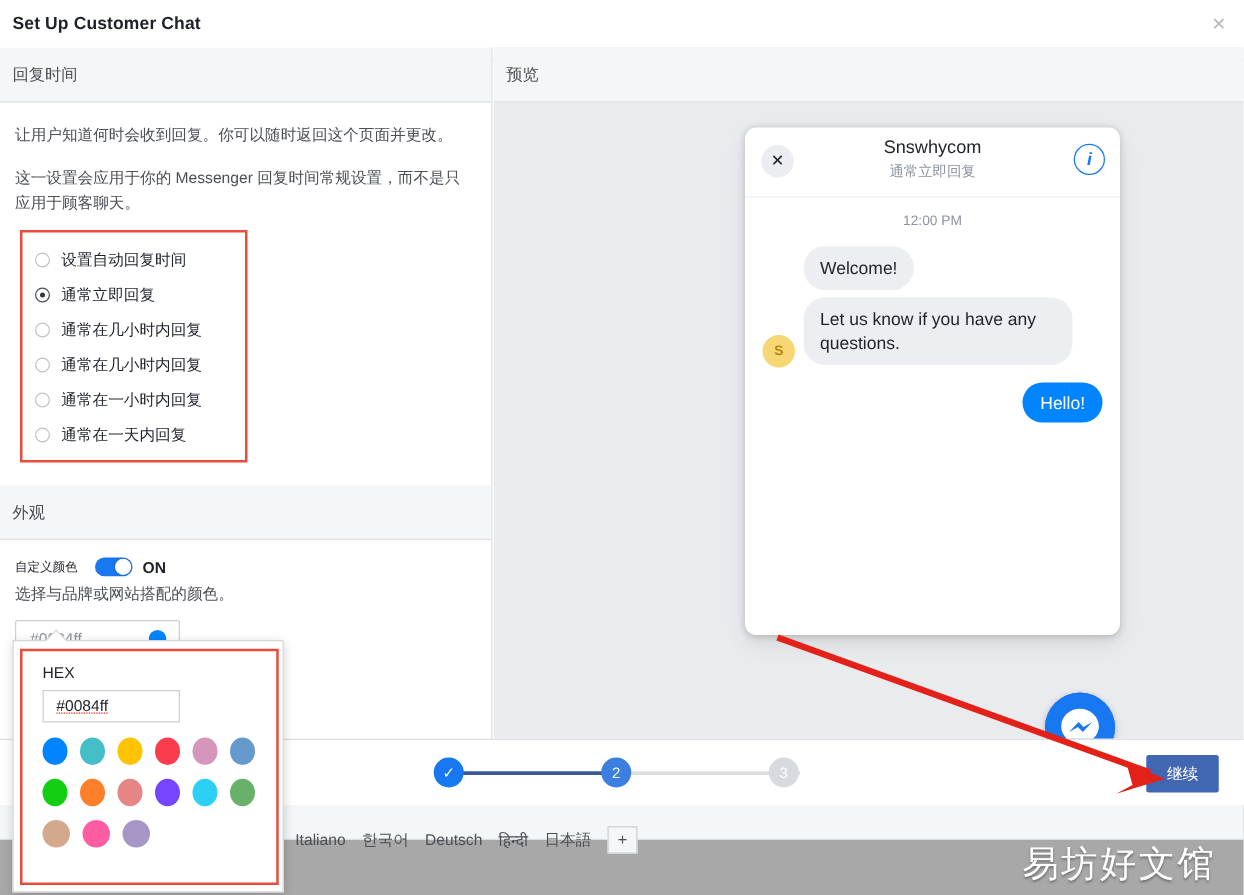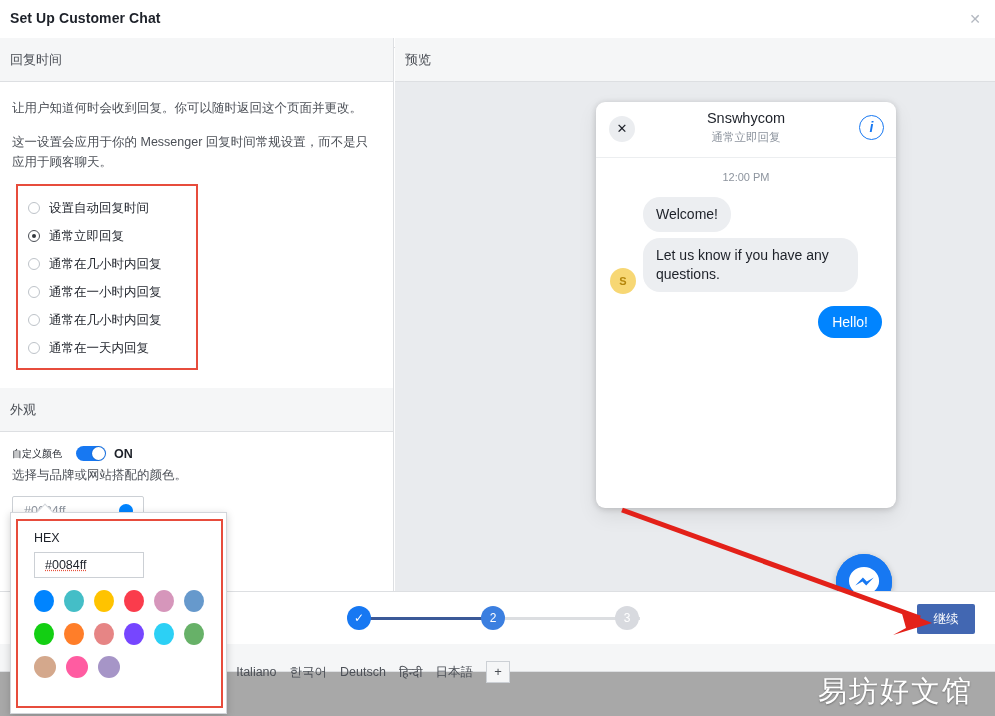--- a/index.html
+++ b/index.html
@@ -257,25 +257,25 @@
         <div class="radio-row selected">
           <span class="radio-mark"></span>
           <span class="radio-label">通常立即回复</span>
         </div>
         <div class="radio-row">
           <span class="radio-mark"></span>
           <span class="radio-label">通常在几小时内回复</span>
         </div>
         <div class="radio-row">
           <span class="radio-mark"></span>
+          <span class="radio-label">通常在几小时内回复</span>
+        </div>
+        <div class="radio-row">
+          <span class="radio-mark"></span>
           <span class="radio-label">通常在一小时内回复</span>
-        </div>
-        <div class="radio-row">
-          <span class="radio-mark"></span>
-          <span class="radio-label">通常在几小时内回复</span>
         </div>
         <div class="radio-row">
           <span class="radio-mark"></span>
           <span class="radio-label">通常在一天内回复</span>
         </div>
       </div>
     </div>
 
     <div class="section-head appearance-head">
       <div class="label">外观</div>

